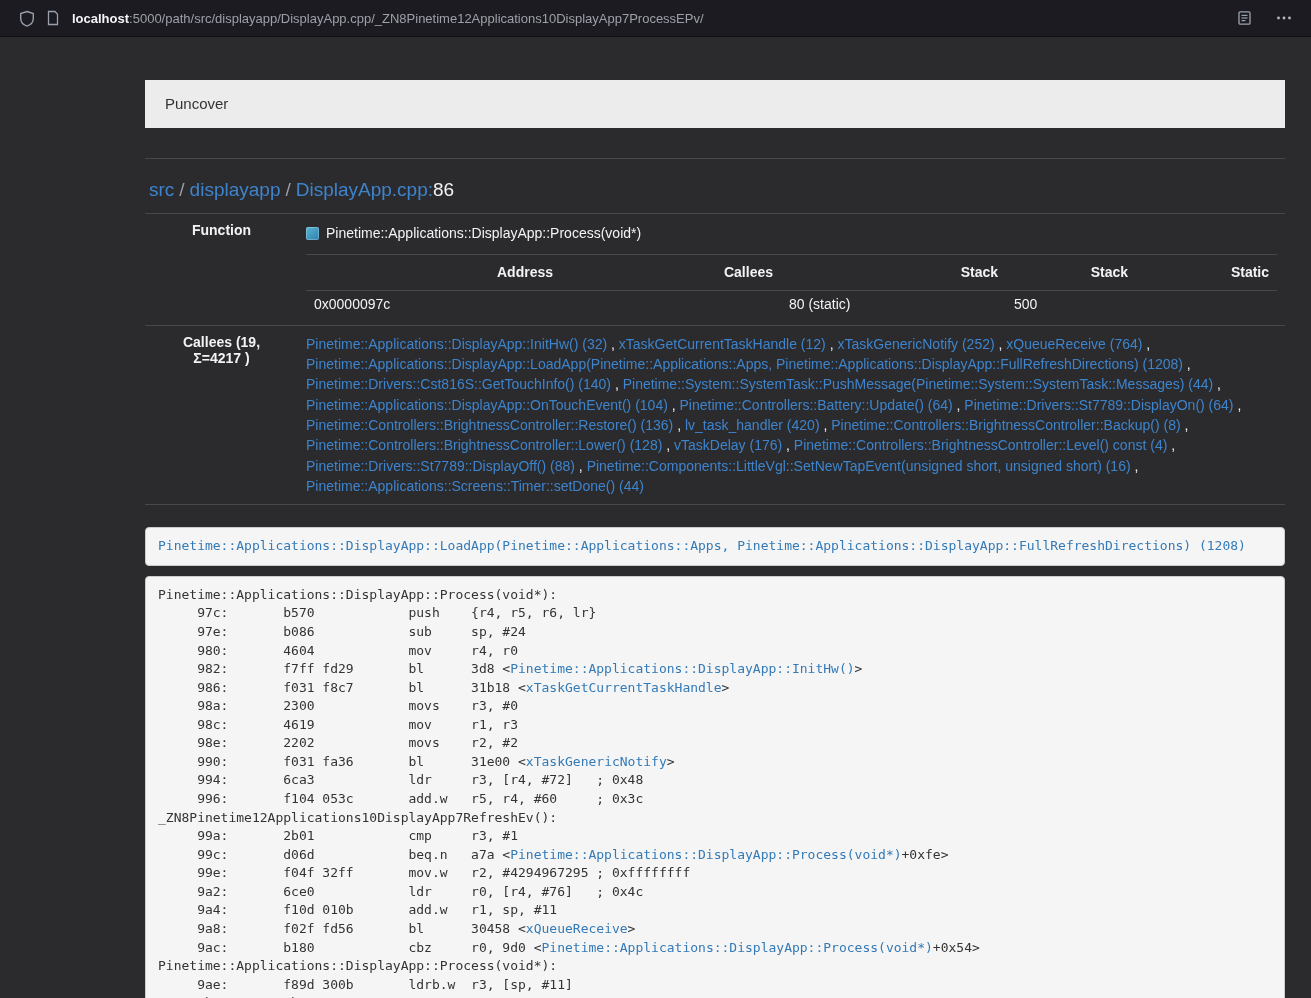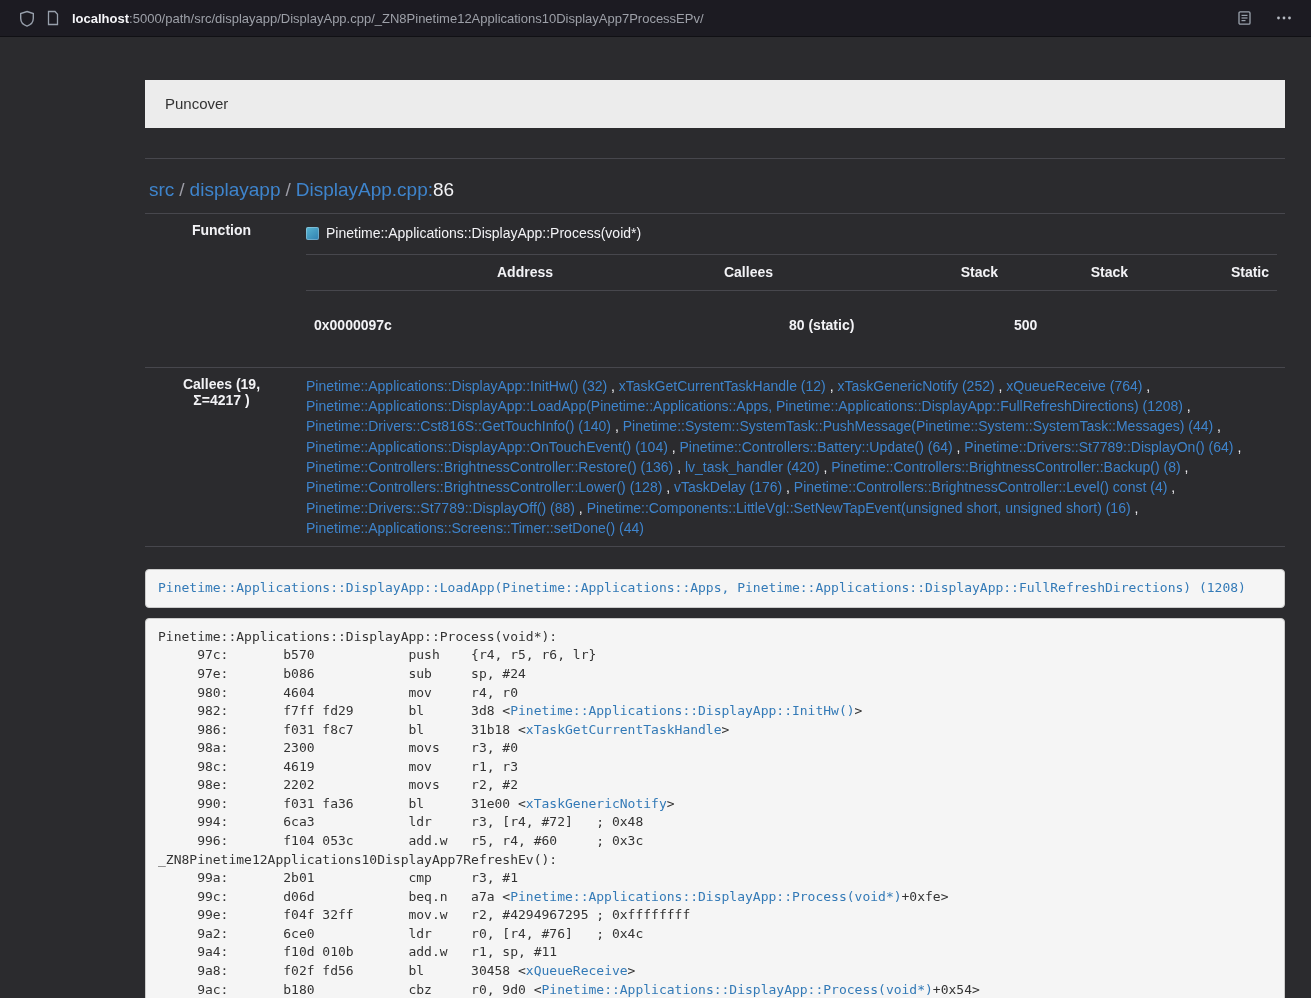--- a/index.html
+++ b/index.html
@@ -37,21 +37,21 @@
   
   .tbl{width:100%;border-collapse:collapse;color:var(--text-light);font-size:14px;border-bottom:1px solid var(--line);}
   .tbl > tbody > tr{border-top:1px solid var(--line);}
   .rowhead{width:145px;text-align:center;font-weight:bold;vertical-align:top;padding:8px 8px 8px 16px;}
   .cell{padding:8px 8px 8px 16px;vertical-align:top;line-height:1.45;}
   .symline{display:flex;align-items:center;gap:7px;padding:1px 0 5px;}
   .symicon{width:13px;height:13px;border-radius:2px;flex:0 0 auto;
     background:linear-gradient(140deg,#59b6d2 0%,#2f7fb0 100%);box-shadow:inset 0 0 0 1px rgba(255,255,255,.25);}
   .inner{width:100%;border-collapse:collapse;margin-top:6px;border-top:1px solid var(--line);}
   .inner th{text-align:right;font-weight:bold;padding:7px 8px;border-bottom:1px solid var(--line);}
-  .inner td{padding:24px 8px;font-weight:bold;}
+  .inner td{padding:3px 8px;}
   
   .prebox{
     background:var(--pre-bg);border:1px solid var(--pre-border);border-radius:4px;
     padding:9px 12px;margin:0 0 10px 0;
     font-family:"DejaVu Sans Mono","Liberation Mono",monospace;font-size:13px;line-height:1.428;
     color:var(--pre-text);white-space:pre;overflow:hidden;
   }
   .prebox .lnk{color:var(--link-light);}
   .highlight{margin-top:22px;}
 </style>

